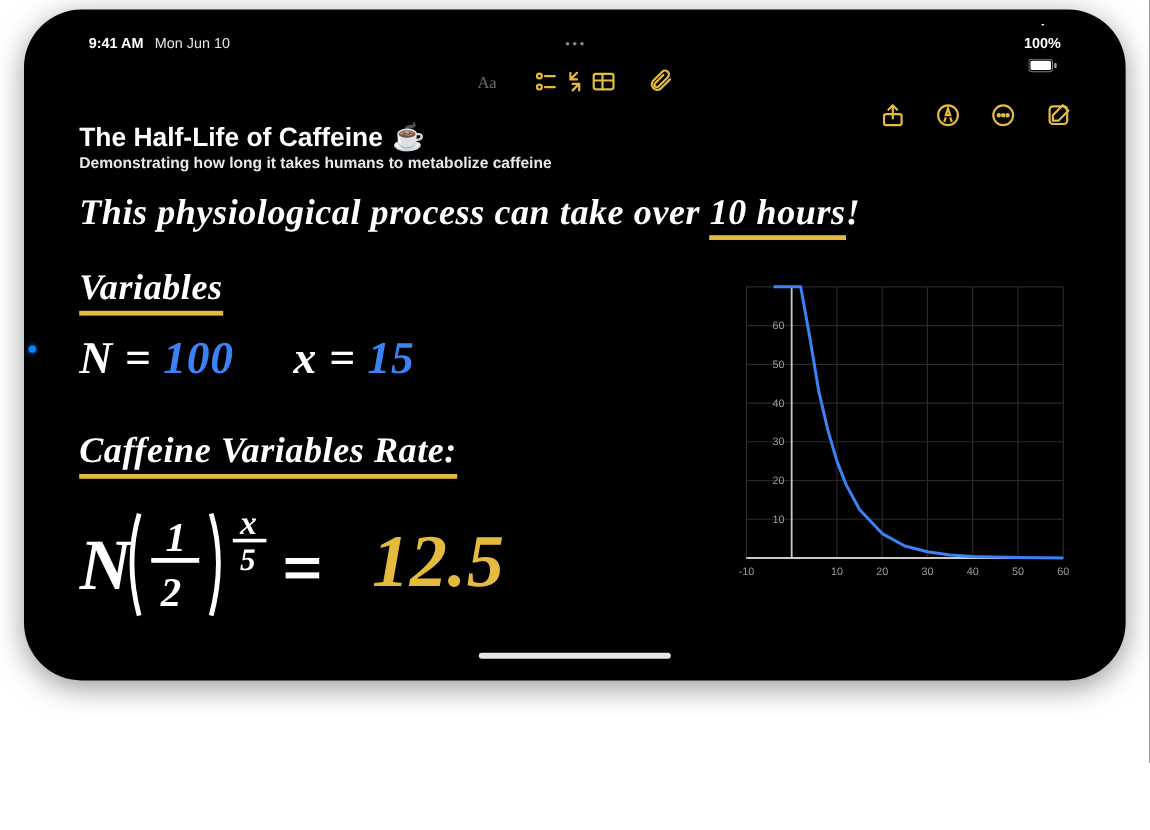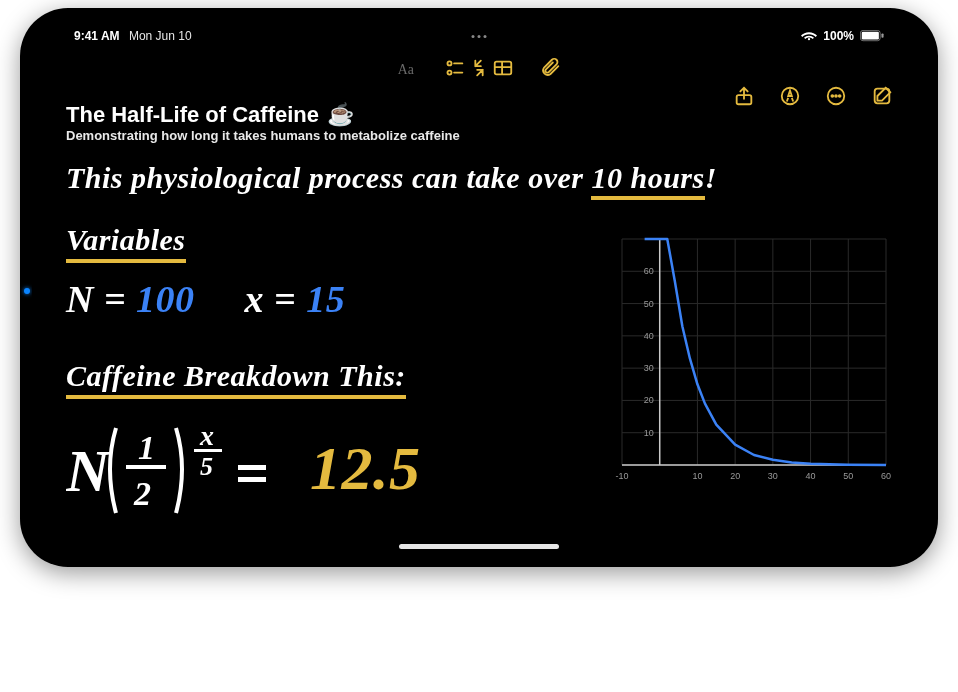--- a/index.html
+++ b/index.html
@@ -52,20 +52,21 @@
     display: flex;
     gap: 3px;
   }
   .status-center .dot { width:3px; height:3px; border-radius:50%; background:#888; }
   .status-right {
     margin-left: auto;
     display: flex;
     align-items: center;
     gap: 6px;
     font-weight: 600;
+    flex-direction: column;
   }
   .wifi-icon svg, .battery-icon svg { display:block; }
 
   .toolbar {
     position: absolute;
     top: 34px;
     left: 0;
     right: 0;
     height: 44px;
     display: flex;
@@ -299,21 +300,21 @@
             <span>
               <span class="label">N =</span>
               <span class="val">100</span>
             </span>
             <span>
               <span class="label">x =</span>
               <span class="val">15</span>
             </span>
           </div>
 
-          <div class="hw hw-heading hw-underline-y rate-heading">Caffeine Breakdown This:</div>
+          <div class="hw hw-heading hw-underline-y rate-heading">Caffeine Variables Rate:</div>
           <div class="formula-row">
             <svg class="formula-svg" width="230" height="110" viewBox="0 0 230 110">
               <g fill="#fff" font-family="'Bradley Hand','Segoe Script',cursive" font-style="italic" font-weight="700">
                 <text x="0" y="78" font-size="60">N</text>
                 <path d="M50 15 Q38 55 50 100" stroke="#fff" stroke-width="4" fill="none"></path>
                 <path d="M110 15 Q122 55 110 100" stroke="#fff" stroke-width="4" fill="none"></path>
                 <text x="72" y="46" font-size="34">1</text>
                 <rect x="60" y="52" width="40" height="4" fill="#fff"></rect>
                 <text x="68" y="92" font-size="34">2</text>
                 <text x="134" y="32" font-size="28">x</text>

